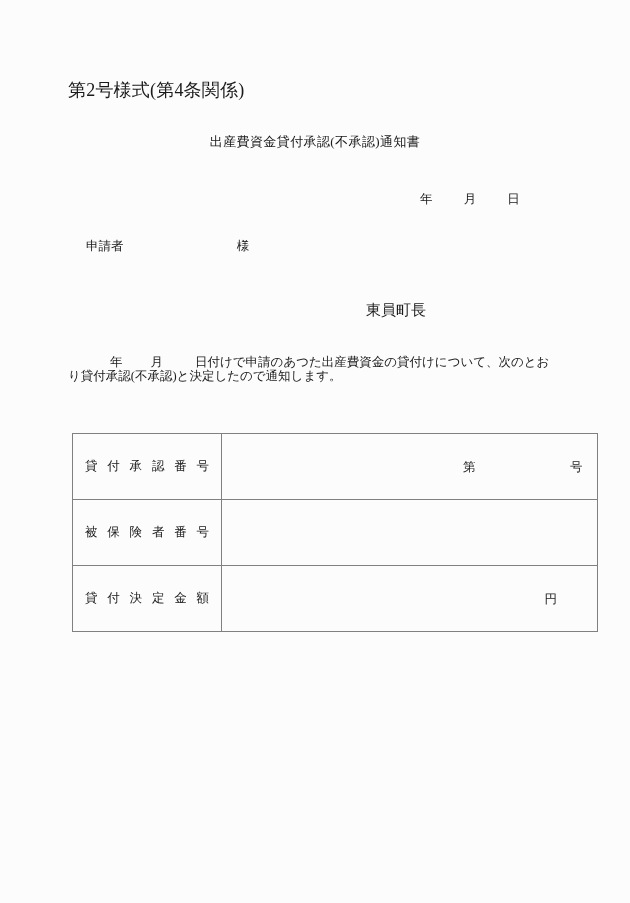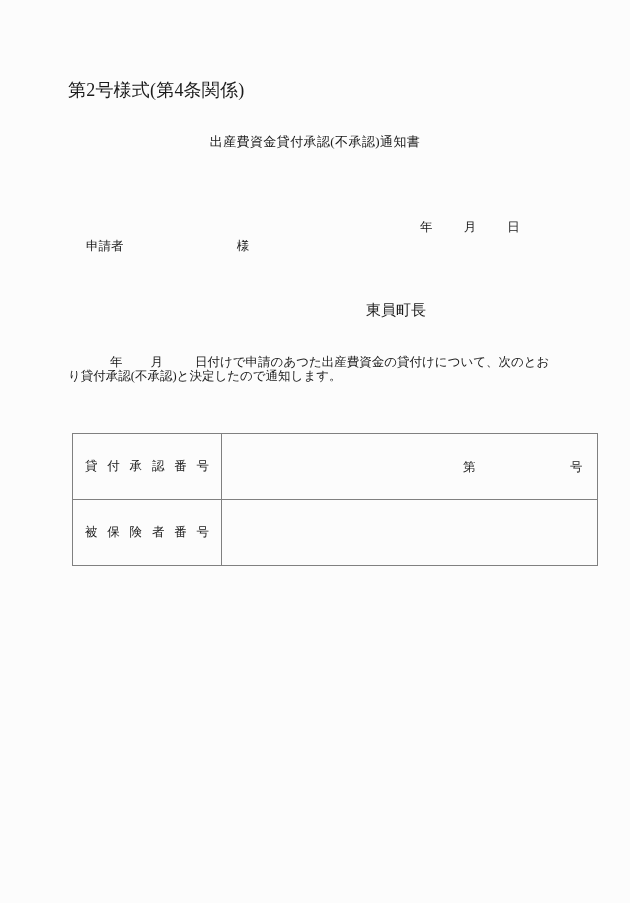--- a/index.html
+++ b/index.html
@@ -44,21 +44,20 @@
     white-space: nowrap;
   }
 
   
   .date-line {
     position: absolute;
     left: 420px;
     top: 191px;
     font-size: 12.5px;
     white-space: nowrap;
-    margin-top: 28px;
   }
   .date-line .seg { display: inline-block; }
   .date-line .seg-month { margin-left: 28px; }
   .date-line .seg-day { margin-left: 28px; }
 
   
   .applicant-line {
     position: absolute;
     left: 86px;
     top: 238px;
@@ -190,17 +189,27 @@
 
       <tr class="row-h-std">
         <td class="label-cell">
           <span>被保険者番号</span>
         </td>
         <td class="value-cell">
           <span class="cell-empty"></span>
         </td>
       </tr>
 
+      <tr class="row-h-std">
+        <td class="label-cell">
+          <span>貸付決定金額</span>
+        </td>
+        <td class="value-cell">
+          <span class="value-inline">
+            <span class="unit-yen">円</span>
+          </span>
+        </td>
+      </tr>
 
     </tbody>
   </table>
 
 </div>
 
 </body></html>

